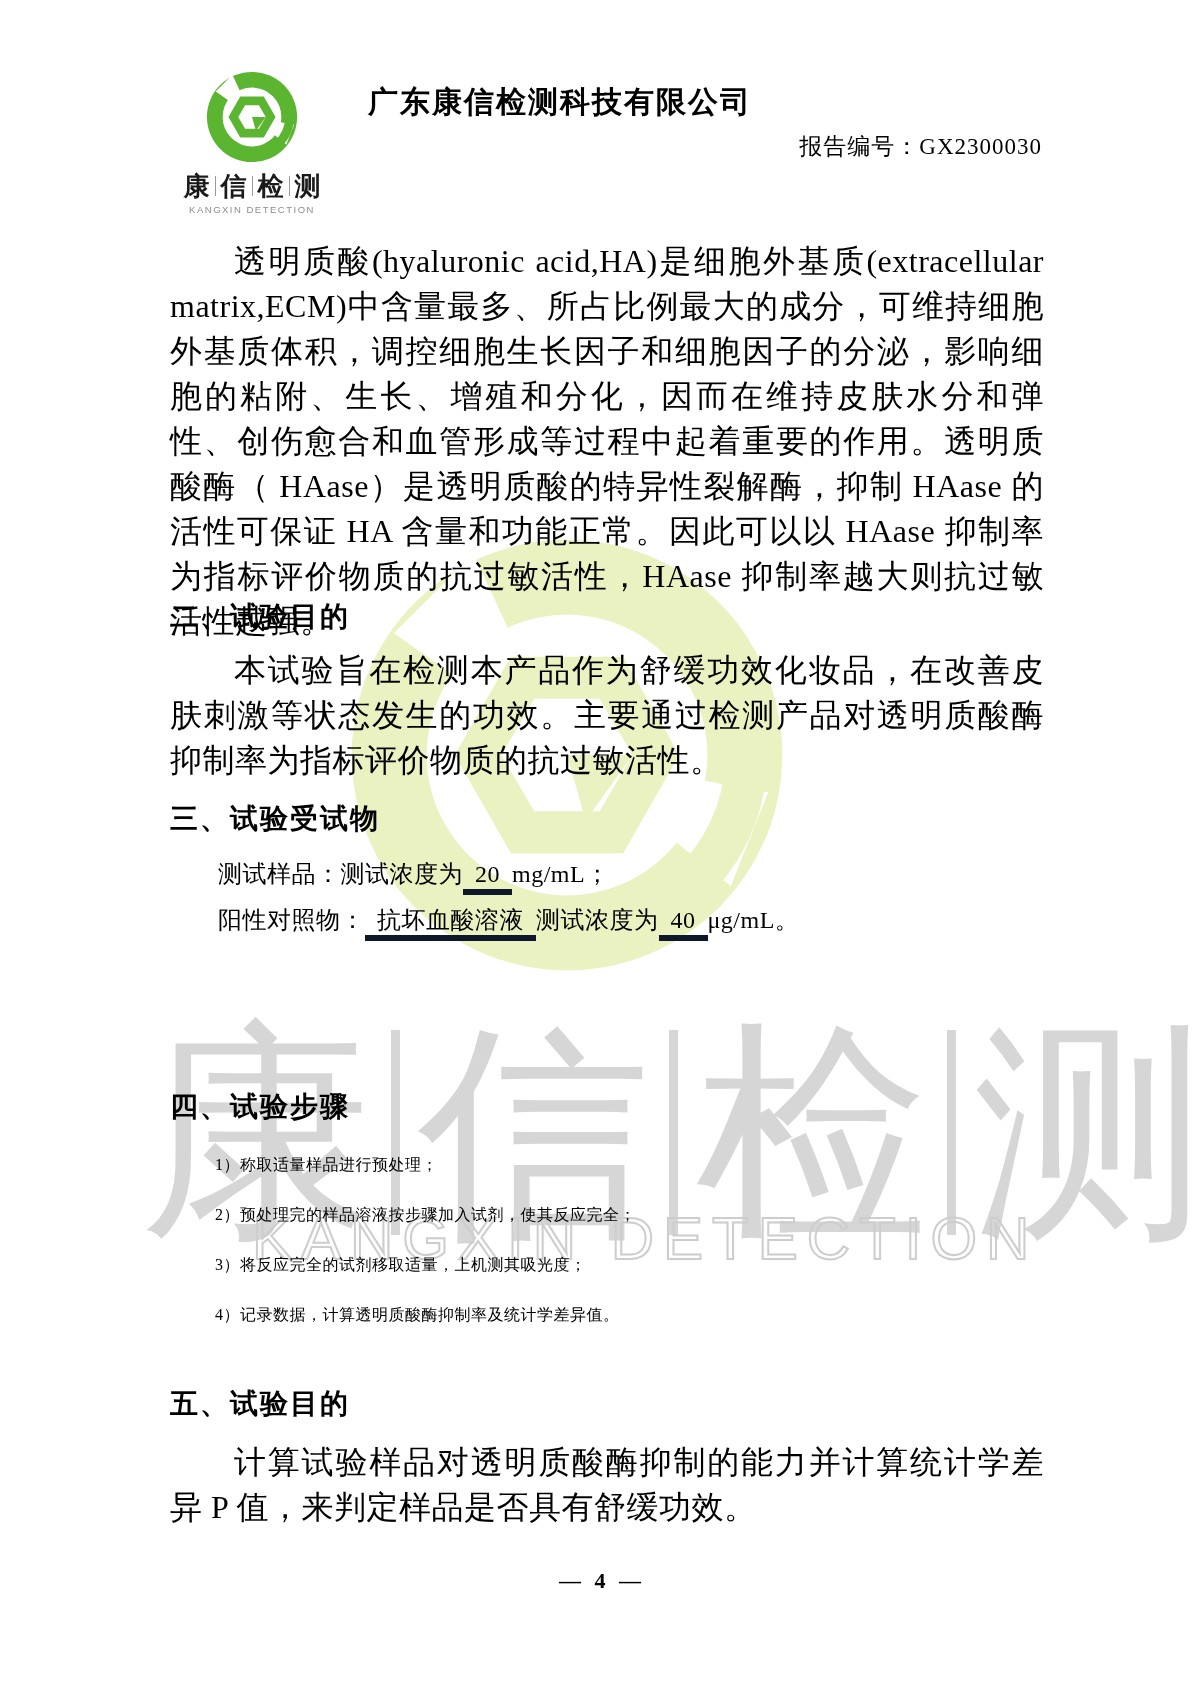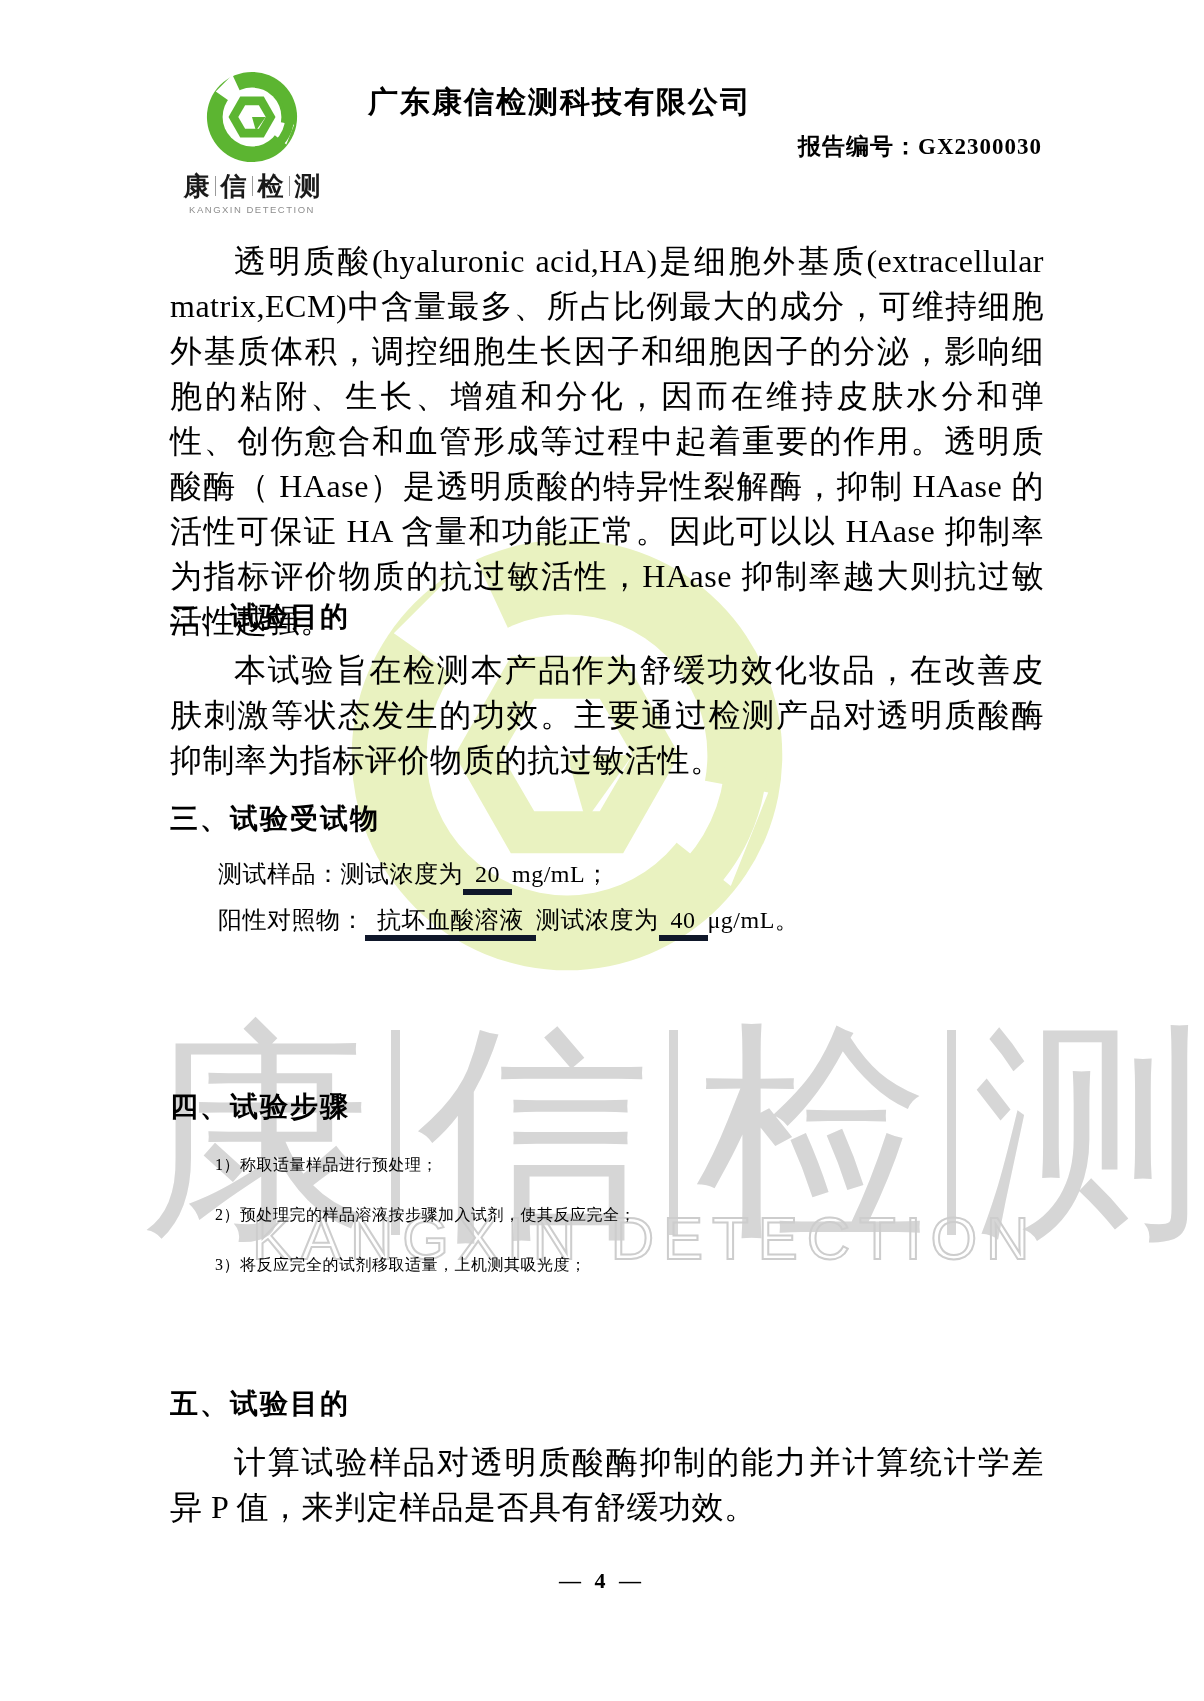--- a/index.html
+++ b/index.html
@@ -49,21 +49,21 @@
   .logo-en{
     font-family:"Liberation Sans","DejaVu Sans",sans-serif;
     font-size:9.5px;letter-spacing:1.5px;color:#8d8d8d;margin-top:3px;
   }
   .doc-title{
     position:absolute;left:0;top:82px;width:1120px;text-align:center;
     font-size:30px;font-weight:700;letter-spacing:2px;
   }
   .report-no{
     position:absolute;top:131px;right:162px;
-    font-size:23px;font-weight:700;letter-spacing:1px;text-align:center;
+    font-size:23px;font-weight:400;letter-spacing:1px;text-align:center;
   }
   
   .content{position:absolute;inset:0;z-index:1;}
   .sec-h{
     position:absolute;left:170px;width:872px;
     font-size:28px;font-weight:700;letter-spacing:2px;
   }
   .para{
     position:absolute;left:170px;width:874px;
     font-size:32px;line-height:45px;text-align:justify;
@@ -152,20 +152,21 @@
     </div>
     <div class="line" style="top:898px">
       <span>阳性对照物：</span><span class="blank">抗坏血酸溶液</span><span>测试浓度为</span><span class="blank">40</span><span>μg/mL。</span>
     </div>
 
     <div class="sec-h" style="top:1088px">四、试验步骤</div>
     <ul class="steps" style="top:1140px">
       <li>1）称取适量样品进行预处理；</li>
       <li>2）预处理完的样品溶液按步骤加入试剂，使其反应完全；</li>
       <li>3）将反应完全的试剂移取适量，上机测其吸光度；</li>
+      <li>4）记录数据，计算透明质酸酶抑制率及统计学差异值。</li>
     </ul>
 
     <div class="sec-h" style="top:1385px">五、试验目的</div>
     <div class="para" style="top:1440px">计算试验样品对透明质酸酶抑制的能力并计算统计学差异 P 值，来判定样品是否具有舒缓功效。</div>
 
     <div class="footer">— 4 —</div>
   </div>
 
 </div>
 

